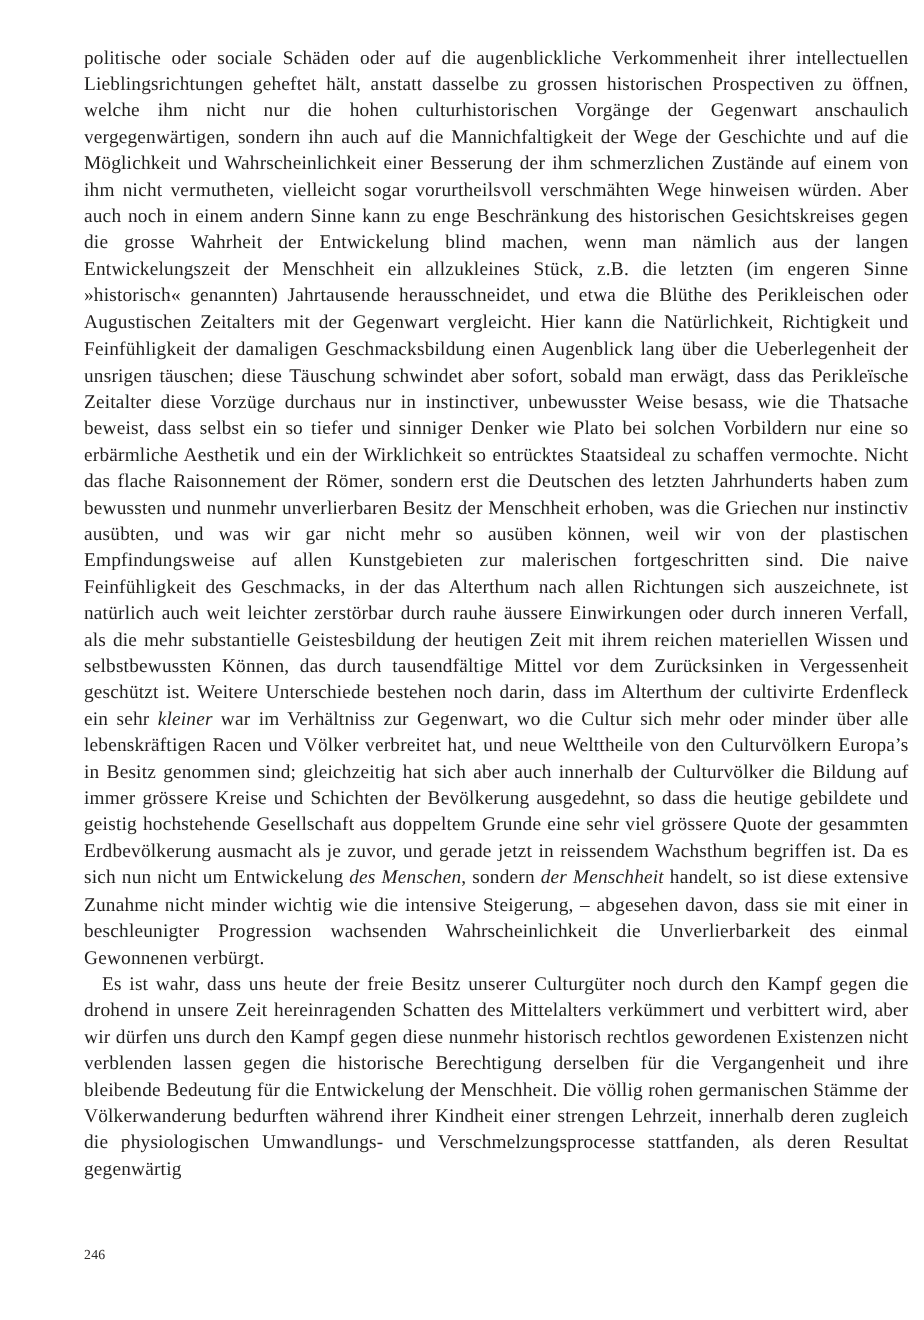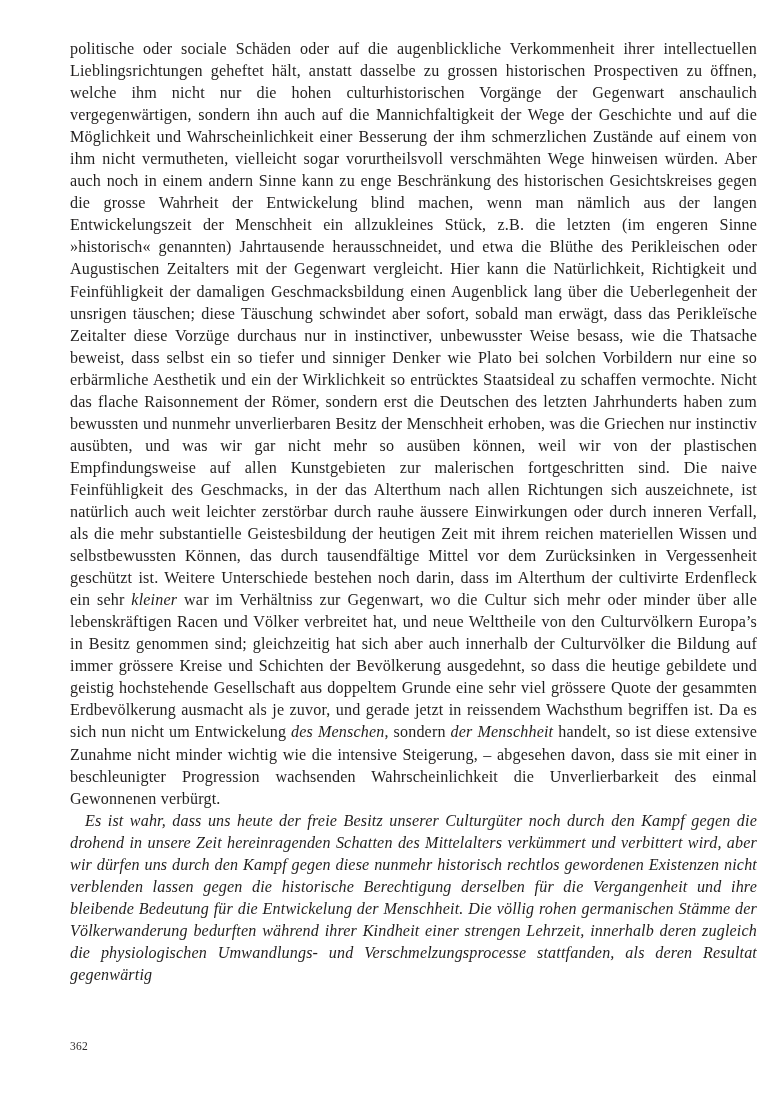--- a/index.html
+++ b/index.html
@@ -46,21 +46,20 @@
     word-spacing: 0.005em;
     color: #211f1e;
     -moz-text-align-last: left;
     text-align-last: left;
     hyphens: none;
   }
 
   p.para + p.para {
     text-indent: 15px;
     margin-top: 0;
-    font-style: italic;
   }
 
   p.para i,
   p.para em {
     font-style: italic;
   }
 
   #page-number {
     position: absolute;
     left: 42px;
@@ -75,15 +74,15 @@
 </head>
 <body>
 
 <div id="page">
 
   <div id="text-column">
       <p class="para"><span>politische oder sociale Schäden oder auf die augenblickliche Verkommenheit ihrer intellectuellen Lieblingsrichtungen geheftet hält, anstatt dasselbe zu grossen historischen Prospectiven zu öffnen, welche ihm nicht nur die hohen culturhistorischen Vorgänge der Gegenwart anschaulich vergegenwärtigen, sondern ihn auch auf die Mannichfaltigkeit der Wege der Geschichte und auf die Möglichkeit und Wahrscheinlichkeit einer Besserung der ihm schmerzlichen Zustände auf einem von ihm nicht vermutheten, vielleicht sogar vorurtheilsvoll verschmähten Wege hinweisen würden. Aber auch noch in einem andern Sinne kann zu enge Beschränkung des historischen Gesichtskreises gegen die grosse Wahrheit der Entwickelung blind machen, wenn man nämlich aus der langen Entwickelungszeit der Menschheit ein allzukleines Stück, z.B. die letzten (im engeren Sinne »historisch« genannten) Jahrtausende herausschneidet, und etwa die Blüthe des Perikleischen oder Augustischen Zeitalters mit der Gegenwart vergleicht. Hier kann die Natürlichkeit, Richtigkeit und Feinfühligkeit der damaligen Geschmacksbildung einen Augenblick lang über die Ueberlegenheit der unsrigen täuschen; diese Täuschung schwindet aber sofort, sobald man erwägt, dass das Perikleïsche Zeitalter diese Vorzüge durchaus nur in instinctiver, unbewusster Weise besass, wie die Thatsache beweist, dass selbst ein so tiefer und sinniger Denker wie Plato bei solchen Vorbildern nur eine so erbärmliche Aesthetik und ein der Wirklichkeit so entrücktes Staatsideal zu schaffen vermochte. Nicht das flache Raisonnement der Römer, sondern erst die Deutschen des letzten Jahrhunderts haben zum bewussten und nunmehr unverlierbaren Besitz der Menschheit erhoben, was die Griechen nur instinctiv ausübten, und was wir gar nicht mehr so ausüben können, weil wir von der plastischen Empfindungsweise auf allen Kunstgebieten zur malerischen fortgeschritten sind. Die naive Feinfühligkeit des Geschmacks, in der das Alterthum nach allen Richtungen sich auszeichnete, ist natürlich auch weit leichter zerstörbar durch rauhe äussere Einwirkungen oder durch inneren Verfall, als die mehr substantielle Geistesbildung der heutigen Zeit mit ihrem reichen materiellen Wissen und selbstbewussten Können, das durch tausendfältige Mittel vor dem Zurücksinken in Vergessenheit geschützt ist. Weitere Unterschiede bestehen noch darin, dass im Alterthum der cultivirte Erdenfleck ein sehr </span><i>kleiner</i><span> war im Verhältniss zur Gegenwart, wo die Cultur sich mehr oder minder über alle lebenskräftigen Racen und Völker verbreitet hat, und neue Welttheile von den Culturvölkern Europa’s in Besitz genommen sind; gleichzeitig hat sich aber auch innerhalb der Culturvölker die Bildung auf immer grössere Kreise und Schichten der Bevölkerung ausgedehnt, so dass die heutige gebildete und geistig hochstehende Gesellschaft aus doppeltem Grunde eine sehr viel grössere Quote der gesammten Erdbevölkerung ausmacht als je zuvor, und gerade jetzt in reissendem Wachsthum begriffen ist. Da es sich nun nicht um Entwickelung </span><i>des Menschen</i><span>, sondern </span><i>der Menschheit</i><span> handelt, so ist diese extensive Zunahme nicht minder wichtig wie die intensive Steigerung, – abgesehen davon, dass sie mit einer in beschleunigter Progression wachsenden Wahrscheinlichkeit die Unverlierbarkeit des einmal Gewonnenen verbürgt.</span></p>
       <p class="para"><span>Es ist wahr, dass uns heute der freie Besitz unserer Culturgüter noch durch den Kampf gegen die drohend in unsere Zeit hereinragenden Schatten des Mittelalters verkümmert und verbittert wird, aber wir dürfen uns durch den Kampf gegen diese nunmehr historisch rechtlos gewordenen Existenzen nicht verblenden lassen gegen die historische Berechtigung derselben für die Vergangenheit und ihre bleibende Bedeutung für die Entwickelung der Menschheit. Die völlig rohen germanischen Stämme der Völkerwanderung bedurften während ihrer Kindheit einer strengen Lehrzeit, innerhalb deren zugleich die physiologischen Umwandlungs- und Verschmelzungsprocesse stattfanden, als deren Resultat gegenwärtig</span></p>
     </div>
 
-  <div id="page-number">362</div>
+  <div id="page-number">246</div>
 
 </div>
 
 </body></html>

